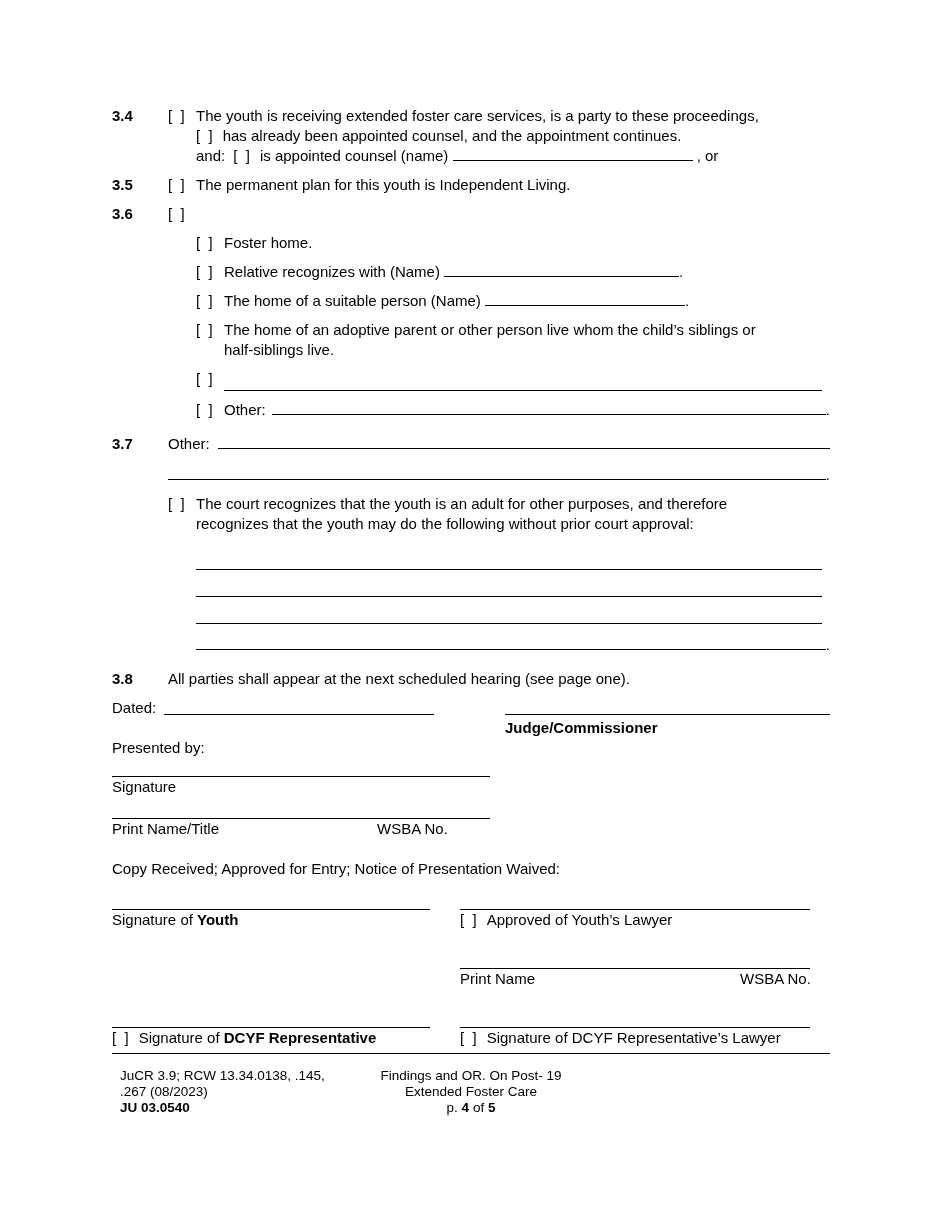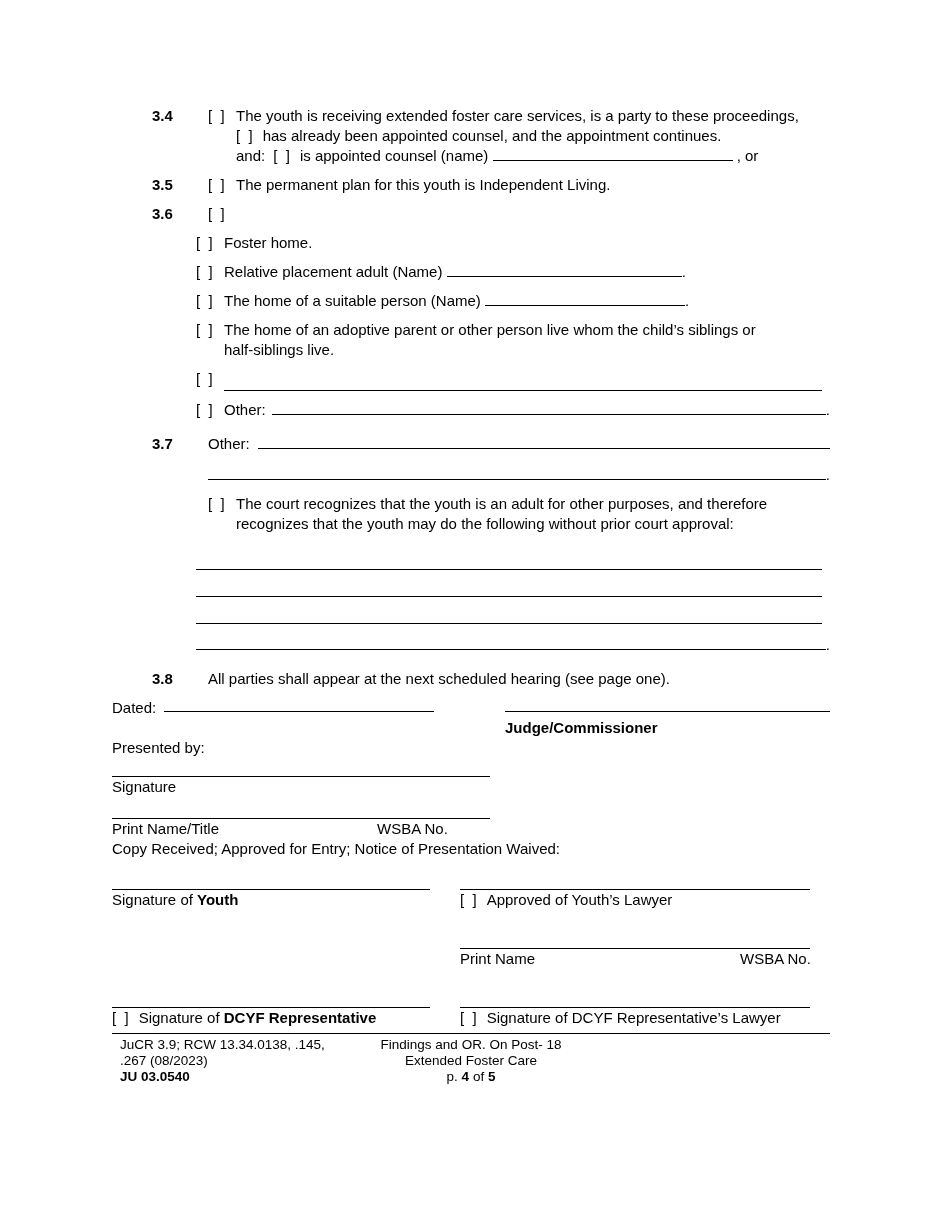--- a/index.html
+++ b/index.html
@@ -7,21 +7,21 @@
   body {
     width: 950px; height: 1230px;
     font-family: "Liberation Sans", "DejaVu Sans", sans-serif;
     font-size: 15px; line-height: 20px; color: #000;
   }
   .page { position: relative; width: 950px; height: 1230px; padding: 106px 120px 0 112px; overflow: hidden; }
   .b { font-weight: bold; }
   .it { }
   .nw { white-space: nowrap; }
 
-  .sec { display: flex; align-items: flex-start; margin-bottom: 9px; margin-left: 40px; }
+  .sec { display: flex; align-items: flex-start; margin-bottom: 9px; }
   .num { width: 56px; flex: 0 0 56px; font-weight: bold; }
   .num.spacer { font-weight: normal; }
   .cb { flex: 0 0 28px; white-space: pre; }
   .cbi { display: inline-block; white-space: pre; margin: 0 10px 0 8px; }
   .cbi.first { margin-left: 0; }
   .body { flex: 1 1 auto; min-width: 0; }
   .sub { display: flex; align-items: flex-start; margin-left: 84px; margin-bottom: 9px; }
   .sub.gapafter { margin-bottom: 14px; }
 
   .blank { display: inline-block; border-bottom: 1px solid #000; height: 14px; vertical-align: baseline; }
@@ -31,40 +31,40 @@
   .w240 { width: 240px; } .w235 { width: 235px; } .w200 { width: 200px; }
   .w270 { width: 270px; } .w325 { width: 325px; }
 
   .contline { height: 22px; border-bottom: 1px solid #000; margin-right: 8px; }
   .row2 .blank { height: 26px; }
   .ruled { margin-left: 84px; margin-right: 8px; height: 27px; border-bottom: 1px solid #000; }
   .ruledrow { display: flex; align-items: baseline; margin-left: 84px; }
   .ruledrow .blank { height: 26px; }
   .s38 { margin-top: 14px; }
 
-  .datedrow { display: flex; align-items: flex-start; margin-top: 9px; }
+  .datedrow { display: flex; align-items: center; margin-top: 9px; }
   .datedrow .dlabel { flex: 0 0 auto; }
   .judgerow { padding-left: 393px; }
   .sigline378 { width: 378px; border-bottom: 1px solid #000; height: 19px; }
   .sigline378.s2 { height: 22px; }
   .pnrow { display: flex; }
   .pnlabel { width: 265px; flex: 0 0 265px; }
-  .copyline { }
+  .copyline { margin-top: 20px; }
 
   .sigrow { display: flex; align-items: center; }
   .sigrow.gap { margin-top: 8px; }
   .sigcol-l { width: 348px; flex: 0 0 348px; }
   .sigcol-r { flex: 1 1 auto; }
   .sline { border-bottom: 1px solid #000; height: 31px; }
   .sline.w318 { width: 318px; }
   .sline.w350 { width: 350px; }
   .pnrow2 { display: flex; }
   .pn2 { width: 280px; flex: 0 0 280px; }
 
-  .footer { display: flex; border-top: 1px solid #000; margin-top: 5px; padding-top: 3px; font-size: 13.5px; line-height: 16px; }
+  .footer { display: flex; border-top: 1px solid #000; margin-top: 5px; padding-top: 14px; font-size: 13.5px; line-height: 16px; }
   .f-left { width: 262px; flex: 0 0 262px; padding-left: 8px; }
   .f-center { flex: 1 1 auto; text-align: center; }
   .f-right { width: 262px; flex: 0 0 262px; }
 </style>
 </head>
 <body>
 
 <div class="page">
 
   <div class="sec">
@@ -97,21 +97,21 @@
   </div>
 
   <div class="sub">
     <span class="cb">[  ]</span>
     <div class="body nw">Foster home.</div>
   </div>
 
   <div class="sub">
     <span class="cb">[  ]</span>
     <div class="body nw">
-      <span>Relative placement adult (</span><span class="it">Name</span><span>)</span>
+      <span>Relative recognizes with (</span><span class="it">Name</span><span>)</span>
       <span class="blank w235"></span><span>.</span>
     </div>
   </div>
 
   <div class="sub">
     <span class="cb">[  ]</span>
     <div class="body nw">
       <span>The home of a suitable person (</span><span class="it">Name</span><span>)</span>
       <span class="blank w200"></span><span>.</span>
     </div>
@@ -243,21 +243,21 @@
   <div class="footer">
     <div class="f-left">
       <div>JuCR 3.9; RCW 13.34.0138, .145,</div>
       <div>
         <span>.267</span>
         <span class="it">(08/2023)</span>
       </div>
       <div class="b">JU 03.0540</div>
     </div>
     <div class="f-center">
-      <div>Findings and OR. On Post- 18</div>
+      <div>Findings and OR. On Post- 19</div>
       <div>Extended Foster Care</div>
       <div>
         <span>p.</span>
         <span class="b">4</span>
         <span>of</span>
         <span class="b">5</span>
       </div>
     </div>
     <div class="f-right"></div>
   </div>

